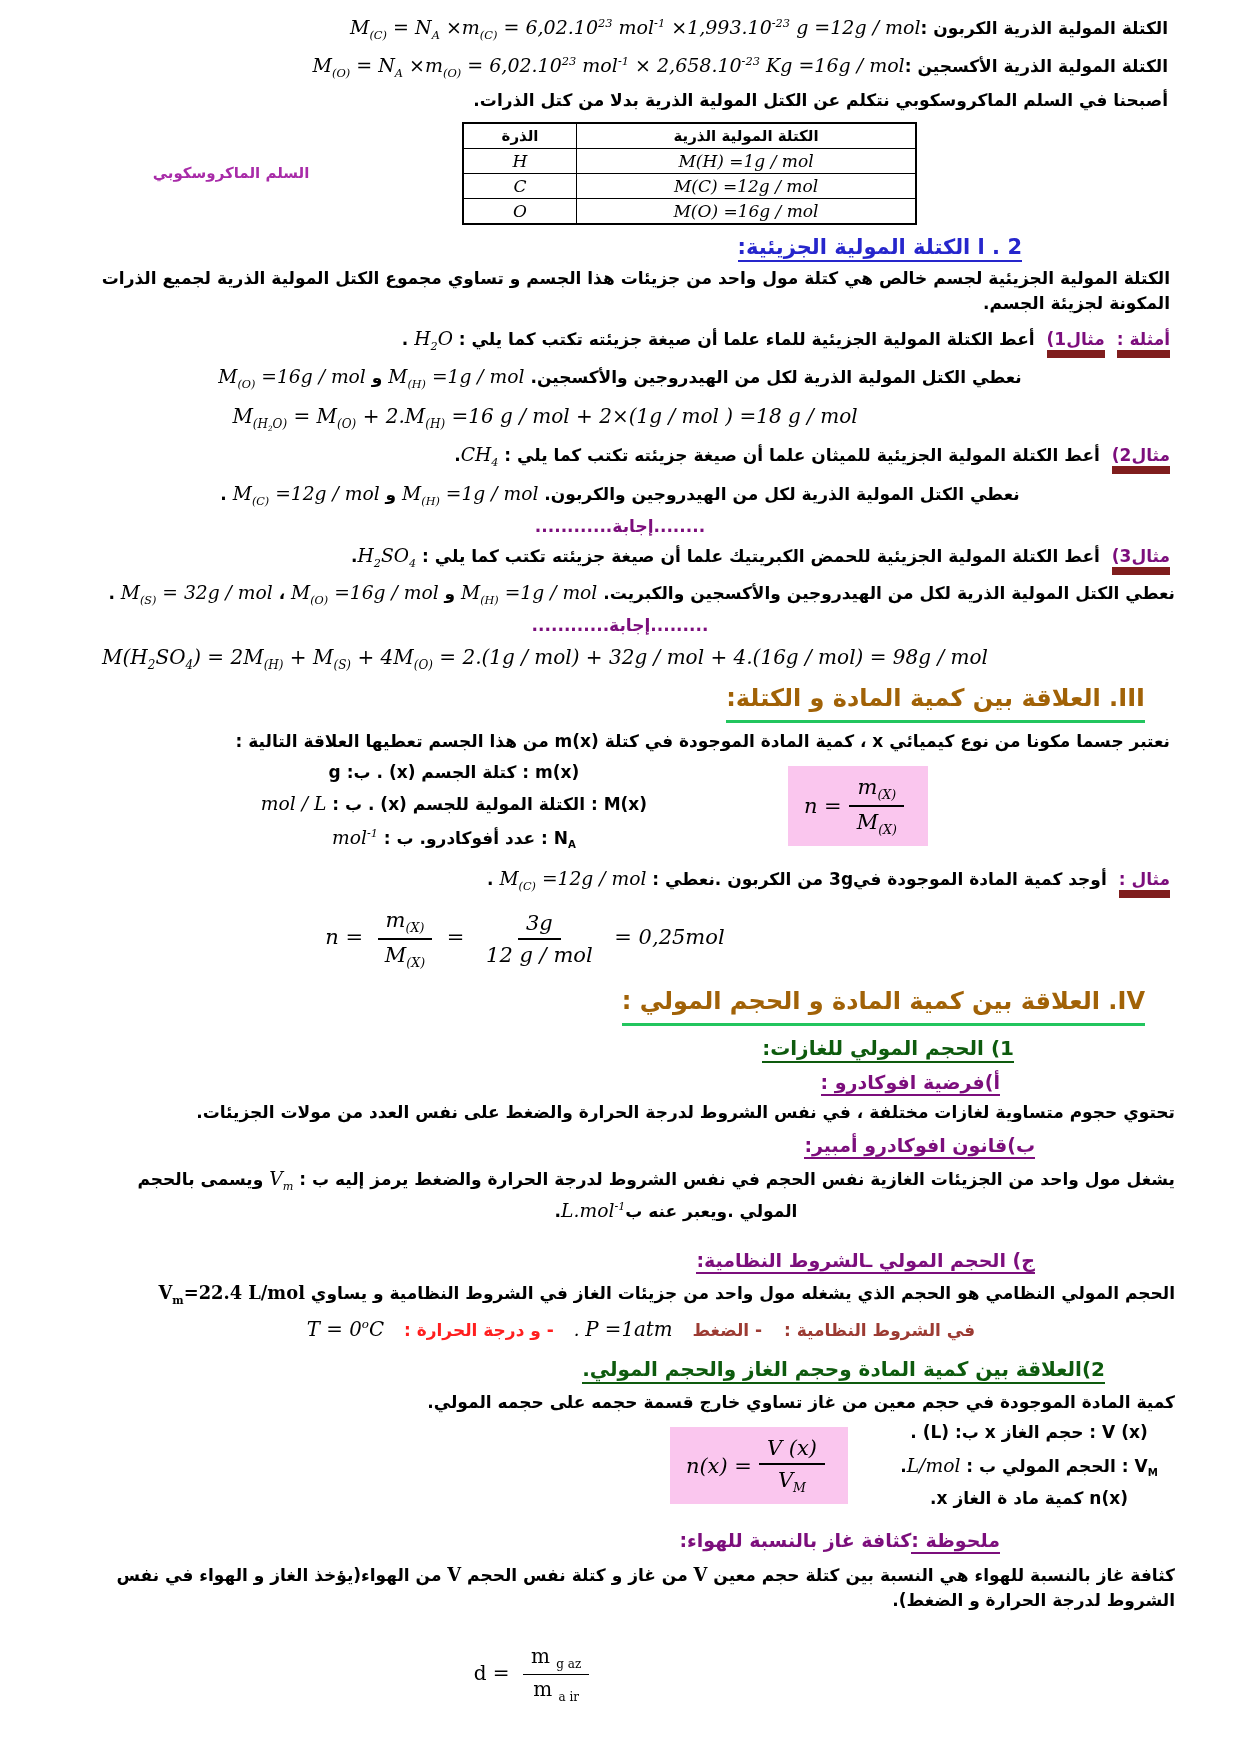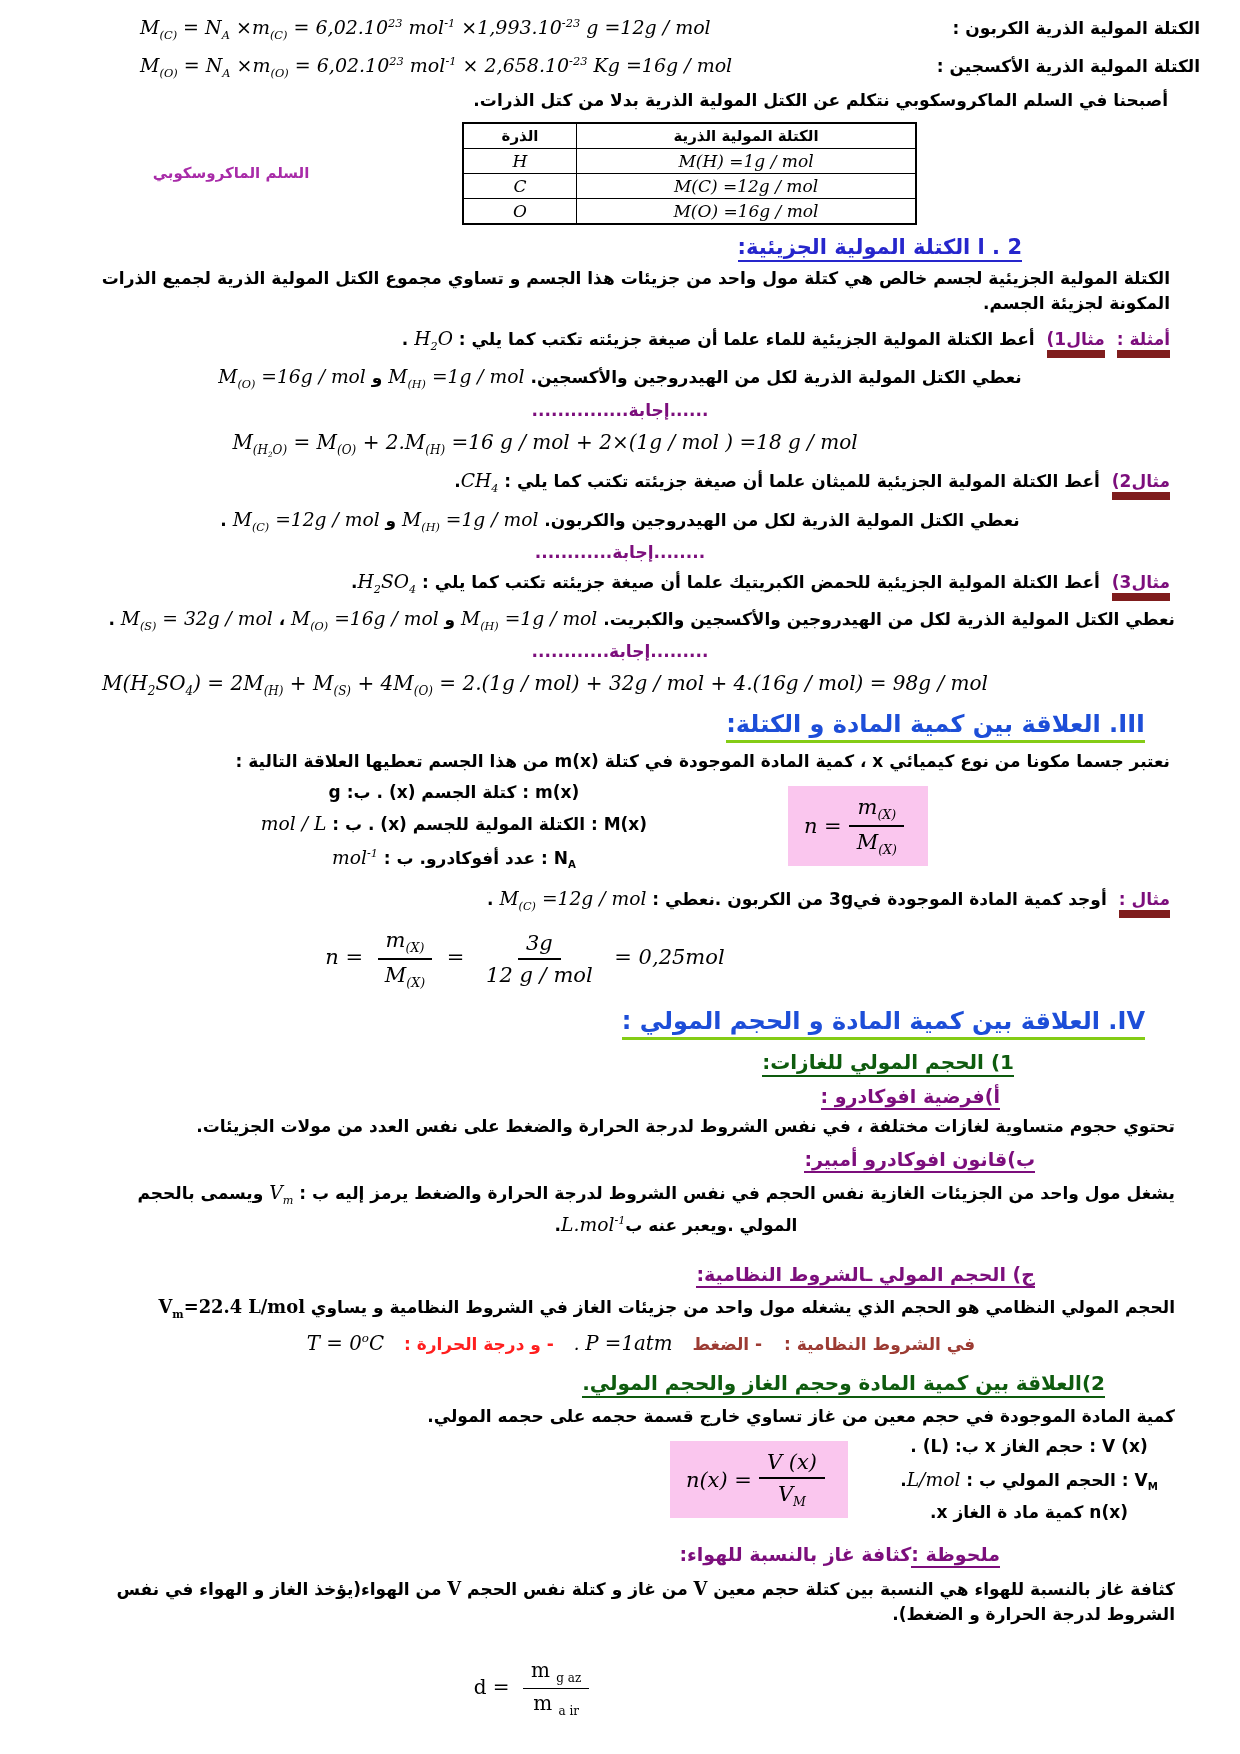--- a/index.html
+++ b/index.html
@@ -4,36 +4,36 @@
 <style>
   html,body{margin:0;padding:0;background:#ffffff;}
   .page{position:relative;width:1240px;min-height:1754px;background:#fff;color:#000;
         font-family:"DejaVu Sans",sans-serif;box-sizing:border-box;padding-top:10px;overflow:hidden;}
   .ar{direction:rtl;font-weight:bold;font-size:17px;line-height:1.5;text-align:right;}
   .center{text-align:center;}
   .m{font-family:"DejaVu Serif",serif;font-style:italic;font-weight:normal;font-size:1.1em;}
   .mb{font-family:"DejaVu Serif",serif;font-style:normal;font-weight:bold;font-size:1.05em;}
   .mline{font-family:"DejaVu Serif",serif;font-style:italic;direction:ltr;font-size:20px;}
   sub{font-size:60%;} sup{font-size:60%;}
-  .toprow{display:flex;justify-content:space-between;align-items:center;padding:0 40px 0 140px;height:38px;}
+  .toprow{display:flex;justify-content:flex-end;align-items:center;padding:0 72px 0 140px;height:38px;}
   .toprow .mline{font-size:19px;}
   .macro{padding:2px 72px 0 60px;}
   .table-block{display:flex;margin-top:8px;align-items:center;}
   .side{width:462px;display:flex;align-items:flex-end;justify-content:center;}
   .sidelabel{color:#A82BA8;font-size:15px;font-weight:bold;direction:rtl;}
   table.mtable{border-collapse:collapse;border:2px solid #000;}
   table.mtable th{border:1px solid #000;font-size:15px;padding:3px 8px;font-weight:bold;direction:rtl;}
   table.mtable td{border:1px solid #000;text-align:center;padding:2px 10px;
       font-family:"DejaVu Serif",serif;font-style:italic;font-size:17px;direction:ltr;}
   .atomcol{width:96px;} .masscol{width:322px;}
   .hrow{text-align:right;direction:rtl;}
   .h-blue{display:inline-block;color:#2626CC;font-size:21px;font-weight:bold;
           border-bottom:2px solid #2626CC;padding-bottom:1px;direction:rtl;}
-  .h-red{display:inline-block;color:#1d4ed8;font-size:24px;font-weight:bold;
-         border-bottom:3px solid #84cc16;padding-bottom:2px;direction:rtl;}
+  .h-red{display:inline-block;color:#a16207;font-size:24px;font-weight:bold;
+         border-bottom:3px solid #22c55e;padding-bottom:8px;direction:rtl;}
   .h-green{display:inline-block;color:#0E5B0E;font-size:20px;font-weight:bold;
            border-bottom:2px solid #0E5B0E;padding-bottom:1px;direction:rtl;}
   .h-purple{display:inline-block;color:#7C0E7C;font-size:19px;font-weight:bold;
             border-bottom:2px solid #7C0E7C;padding-bottom:1px;direction:rtl;}
   .plbl{color:#7C0E7C;border-bottom:8px solid #7f1d1d;padding-bottom:1px;margin-left:6px;}
   .ansline{color:#7C0E7C;font-weight:bold;font-size:17px;text-align:center;direction:rtl;margin-top:6px;}
   .eqc{text-align:center;margin-top:10px;}
   .frac{display:inline-flex;flex-direction:column;align-items:center;vertical-align:middle;
         margin:0 7px;text-align:center;line-height:1.25;}
   .frac .fnum{padding:0 8px 2px;border-bottom:2px solid #000;}
@@ -97,21 +97,20 @@
     <span class="h-blue">2 . ا الكتلة المولية الجزيئية:</span>
   </div>
   <div class="ar" style="padding:4px 70px 0 60px;">الكتلة المولية الجزيئية لجسم خالص هي كتلة  مول واحد من جزيئات  هذا الجسم و تساوي مجموع الكتل المولية الذرية لجميع الذرات المكونة لجزيئة الجسم.</div>
 
   <div class="ar" style="padding:8px 70px 0 60px;">
     <span class="plbl">أمثلة :</span>
     <span class="plbl">مثال1)</span>
     <span>أعط الكتلة المولية الجزيئية للماء  علما أن صيغة جزيئته تكتب كما يلي : <span class="m" dir="ltr">H<sub>2</sub>O</span> .</span>
   </div>
   <div class="ar center" style="margin-top:8px;">نعطي الكتل المولية الذرية لكل من الهيدروجين والأكسجين. <span class="m" dir="ltr">M<sub>(H)</sub> =1g / mol</span> و <span class="m" dir="ltr">M<sub>(O)</sub> =16g / mol</span></div>
-  <div class="ansline">......إجابة...............</div>
   <div class="mline eqc" style="padding-right:150px;">M<sub>(H<sub>2</sub>O)</sub> = M<sub>(O)</sub> + 2.M<sub>(H)</sub> =16 g / mol + 2×(1g / mol ) =18 g / mol</div>
 
   <div class="ar" style="padding:8px 70px 0 60px;">
     <span class="plbl">مثال2)</span>
     <span>أعط الكتلة المولية الجزيئية للميثان  علما أن صيغة جزيئته تكتب كما يلي : <span class="m" dir="ltr">CH<sub>4</sub></span>.</span>
   </div>
   <div class="ar center" style="margin-top:8px;">نعطي الكتل المولية الذرية لكل من الهيدروجين والكربون. <span class="m" dir="ltr">M<sub>(H)</sub> =1g / mol</span> و <span class="m" dir="ltr">M<sub>(C)</sub> =12g / mol</span> .</div>
   <div class="ansline">........إجابة............</div>
 
   <div class="ar" style="padding:6px 70px 0 60px;">

